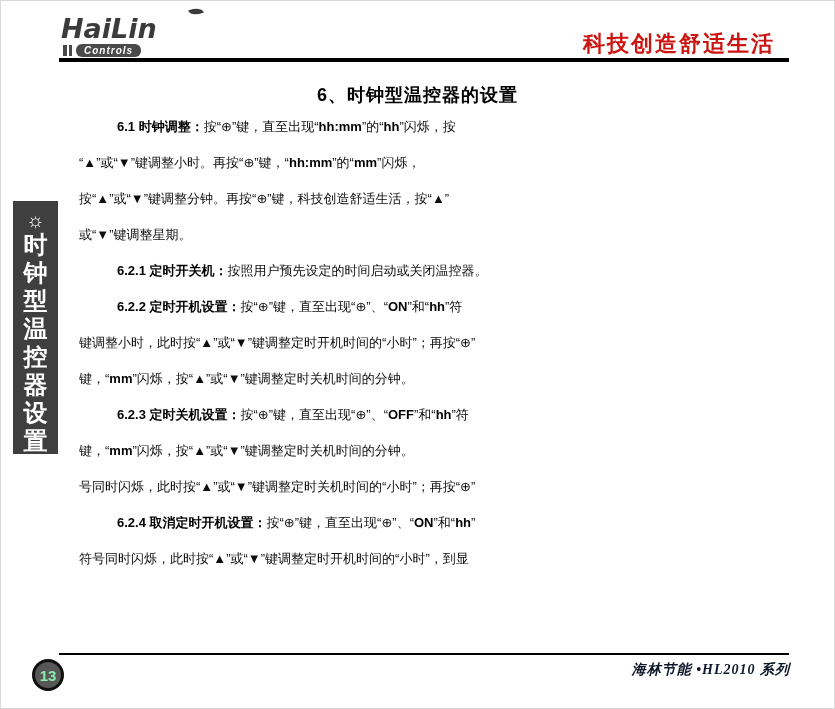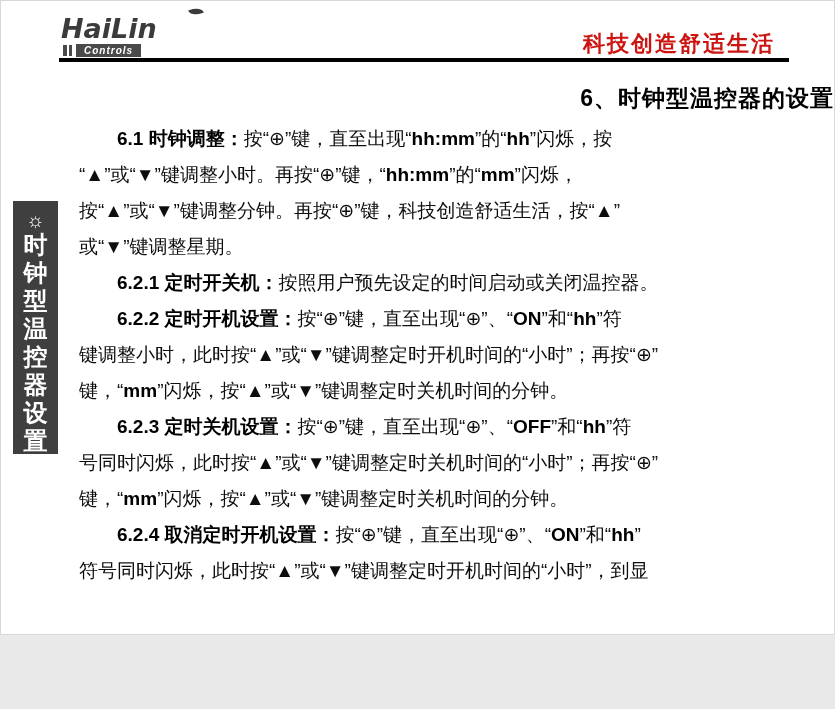--- a/index.html
+++ b/index.html
@@ -1,18 +1,18 @@
 <!DOCTYPE html>
 <html><head>
 <meta charset="utf-8">
 <style>
   html,body{margin:0;padding:0;background:#e9e9e9;}
   .page{
     position:relative;
-    width:835px;height:635px;
+    width:835px;height:709px;
     background:#ffffff;
     border:1px solid #d8d8d8;
     box-sizing:border-box;
     font-family:"Liberation Sans","DejaVu Sans",sans-serif;
     color:#111;
     overflow:hidden;
   }
   
   .logo{position:absolute;left:60px;top:14px;width:150px;}
   .brand{
@@ -25,49 +25,49 @@
     position:absolute;top:-7px;right:8px;width:14px;height:7px;
     background:#3b3b3b;border-radius:0 90% 0 90%;
     transform:rotate(-18deg);
   }
   .logo-sub-row{display:flex;align-items:center;margin-top:2px;margin-left:2px;}
   .stripe{width:4px;height:11px;background:#4a4a4a;margin-right:2px;}
   .stripe.s2{width:3px;}
   .controls-box{
     background:#4a4a4a;color:#fff;
     font-size:10px;font-weight:bold;font-style:italic;
-    padding:1px 8px;border-radius:0;margin-left:2px;
+    padding:1px 8px;border-radius:6px;margin-left:2px;
     letter-spacing:1px;line-height:11px;
   }
   .slogan{
     position:absolute;right:59px;top:28px;
     font-size:22px;font-weight:bold;
     letter-spacing:2px;
   }
   .rule-top{
     position:absolute;left:58px;right:45px;top:57px;height:4px;background:#000;
   }
   
   .doc-title{
     position:absolute;left:0;top:82px;width:100%;
-    text-align:right;font-size:23px;font-weight:bold;color:#000;
+    text-align:center;font-size:18px;font-weight:bold;color:#000;
     letter-spacing:1px;
   }
   
   .side-tab{
     position:absolute;left:12px;top:200px;width:45px;height:253px;
     display:flex;flex-direction:column;align-items:center;
     justify-content:flex-start;padding-top:8px;box-sizing:border-box;
   }
   .side-icon{color:#fff;font-size:20px;line-height:22px;}
   .side-char{color:#fff;font-size:24px;font-weight:bold;line-height:28px;}
   
   .body-text{
-    position:absolute;left:78px;top:120px;width:737px;
-    font-size:19px;line-height:36px;color:#0d0d0d;
+    position:absolute;left:78px;top:108px;width:737px;
+    font-size:13px;line-height:36px;color:#0d0d0d;
   }
   .line{white-space:nowrap;}
   .line.ind{padding-left:38px;}
   .line .b{font-weight:bold;color:#000;}
   
   .rule-bottom{
     position:absolute;left:58px;right:45px;top:652px;height:2px;background:#000;
   }
   .page-badge{
     position:absolute;left:31px;top:658px;width:32px;height:32px;
@@ -118,22 +118,22 @@
   <div class="body-text" id="body-text">
       <div class="line ind"><span class="b">6.1 时钟调整：</span><span>按“⊕”键，直至出现“</span><span class="b">hh:mm</span><span>”的“</span><span class="b">hh</span><span>”闪烁，按</span></div>
       <div class="line"><span>“▲”或“▼”键调整小时。再按“⊕”键，“</span><span class="b">hh:mm</span><span>”的“</span><span class="b">mm</span><span>”闪烁，</span></div>
       <div class="line"><span>按“▲”或“▼”键调整分钟。再按“⊕”键，科技创造舒适生活，按“▲”</span></div>
       <div class="line"><span>或“▼”键调整星期。</span></div>
       <div class="line ind"><span class="b">6.2.1 定时开关机：</span><span>按照用户预先设定的时间启动或关闭温控器。</span></div>
       <div class="line ind"><span class="b">6.2.2 定时开机设置：</span><span>按“⊕”键，直至出现“⊕”、“</span><span class="b">ON</span><span>”和“</span><span class="b">hh</span><span>”符</span></div>
       <div class="line"><span>键调整小时，此时按“▲”或“▼”键调整定时开机时间的“小时”；再按“⊕”</span></div>
       <div class="line"><span>键，“</span><span class="b">mm</span><span>”闪烁，按“▲”或“▼”键调整定时关机时间的分钟。</span></div>
       <div class="line ind"><span class="b">6.2.3 定时关机设置：</span><span>按“⊕”键，直至出现“⊕”、“</span><span class="b">OFF</span><span>”和“</span><span class="b">hh</span><span>”符</span></div>
+      <div class="line"><span>键，“</span><span class="b">mm</span><span>”闪烁，按“▲”或“▼”键调整定时关机时间的分钟。</span></div>
       <div class="line"><span>号同时闪烁，此时按“▲”或“▼”键调整定时关机时间的“小时”；再按“⊕”</span></div>
-      <div class="line"><span>键，“</span><span class="b">mm</span><span>”闪烁，按“▲”或“▼”键调整定时关机时间的分钟。</span></div>
       <div class="line ind"><span class="b">6.2.4 取消定时开机设置：</span><span>按“⊕”键，直至出现“⊕”、“</span><span class="b">ON</span><span>”和“</span><span class="b">hh</span><span>”</span></div>
       <div class="line"><span>符号同时闪烁，此时按“▲”或“▼”键调整定时开机时间的“小时”，到显</span></div>
     </div>
 
   <div class="rule-bottom"></div>
   <div class="page-badge">13</div>
   <div class="series">海林节能 •HL2010 系列</div>
 
 </div>
 

